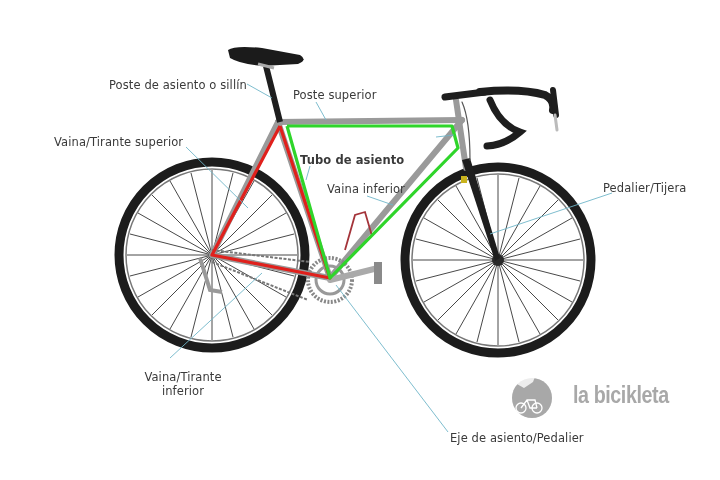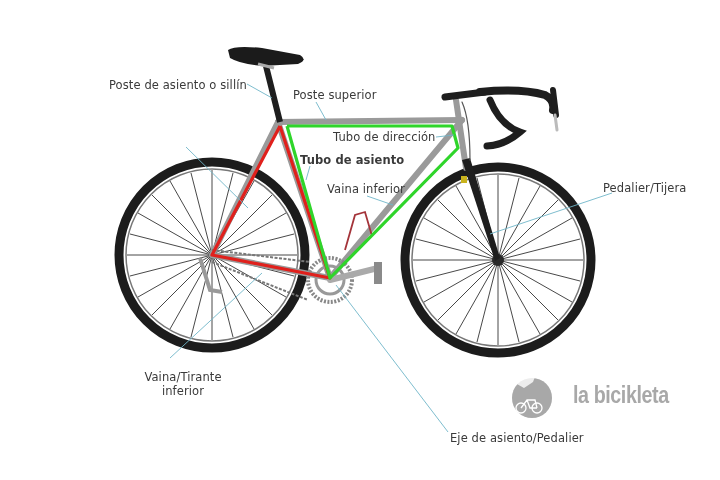--- a/index.html
+++ b/index.html
@@ -158,21 +158,21 @@
         <circle cx="521" cy="408" r="5"></circle>
         <circle cx="537" cy="408" r="5"></circle>
         <path d="M521 408 L527 400 L535 400 L537 408 M527 400 L530 408 L537 408"></path>
       </g>
     </g>
   </svg>
 
   
   <div class="label" style="left:109px;top:78px;">Poste de asiento o sillín</div>
   <div class="label" style="left:293px;top:88px;">Poste superior</div>
-  <div class="label" style="left:333px;top:130px;">Tubo de dirección</div>
+  <div class="label" style="left:54px;top:135px;">Vaina/Tirante superior</div>
   <div class="label" style="left:300px;top:153px;font-weight:bold;">Tubo de asiento</div>
   <div class="label" style="left:327px;top:182px;">Vaina inferior</div>
   <div class="label" style="left:603px;top:181px;">Pedalier/Tijera</div>
   <div class="label multi" style="left:133px;top:370px;text-align:center;">Vaina/Tirante inferior</div>
   <div class="label" style="left:450px;top:431px;">Eje de asiento/Pedalier</div>
 
   <div class="logo-text">la bicikleta</div>
 </div>
 
 </body></html>

